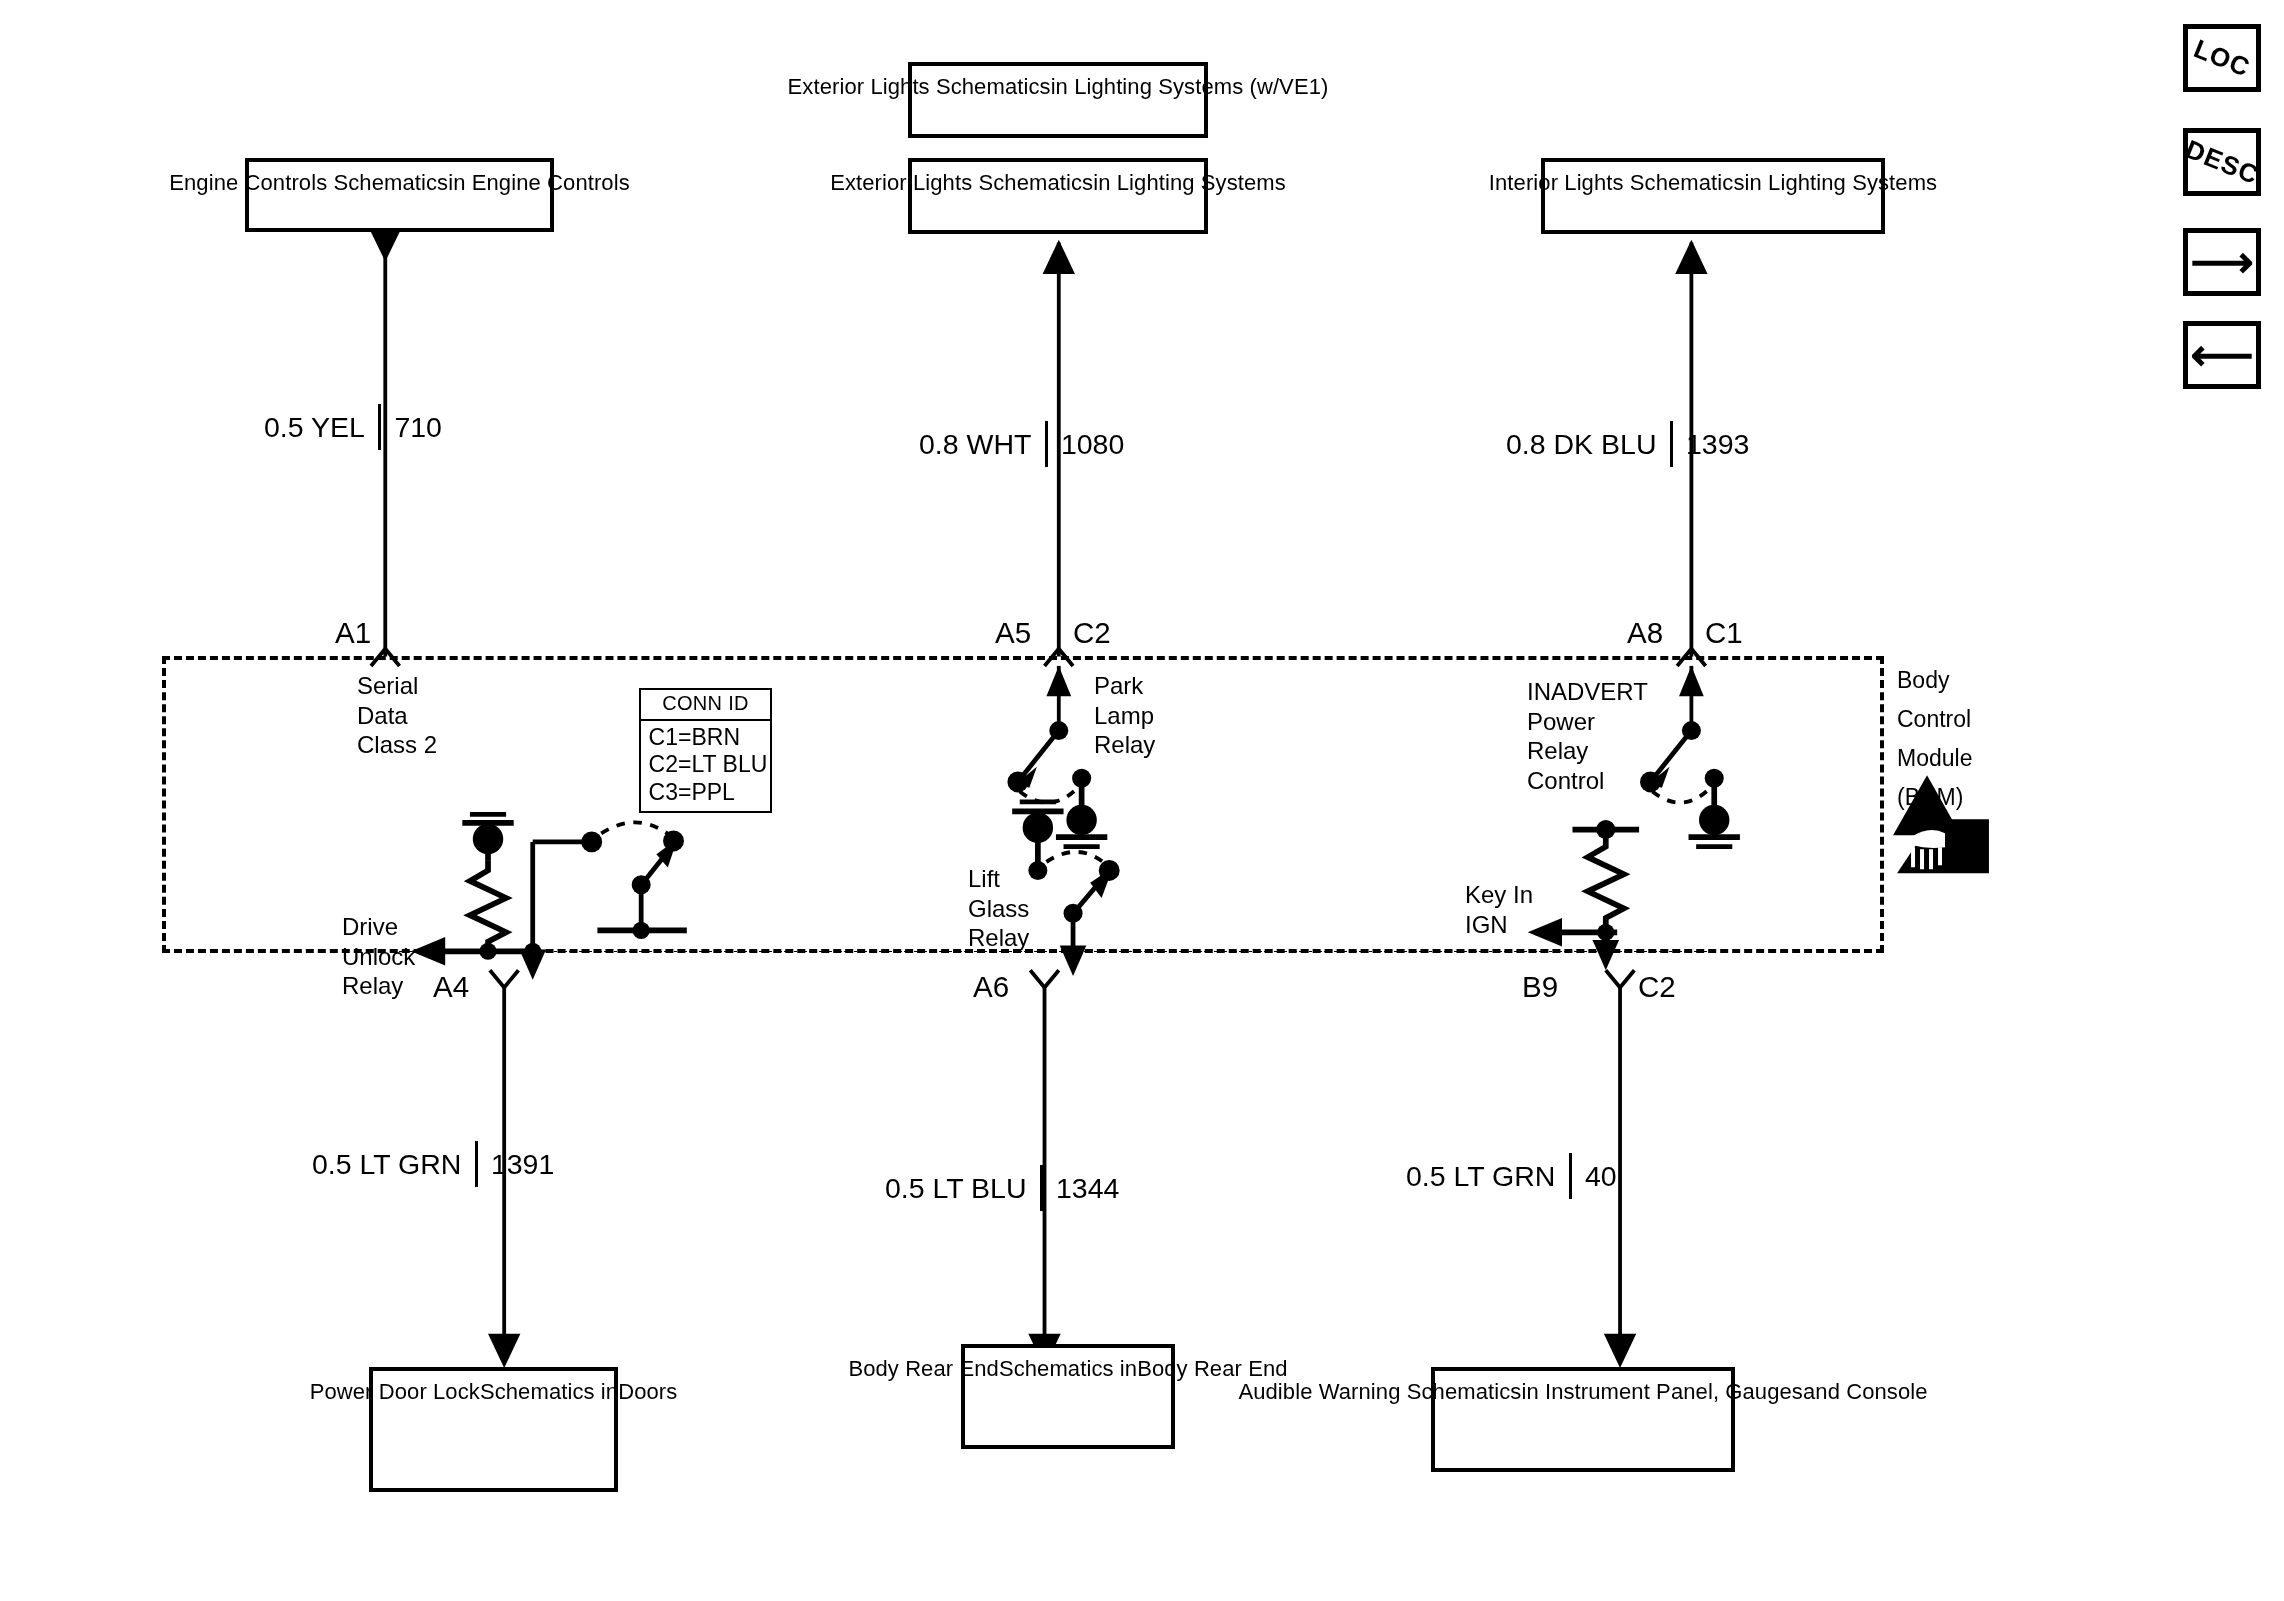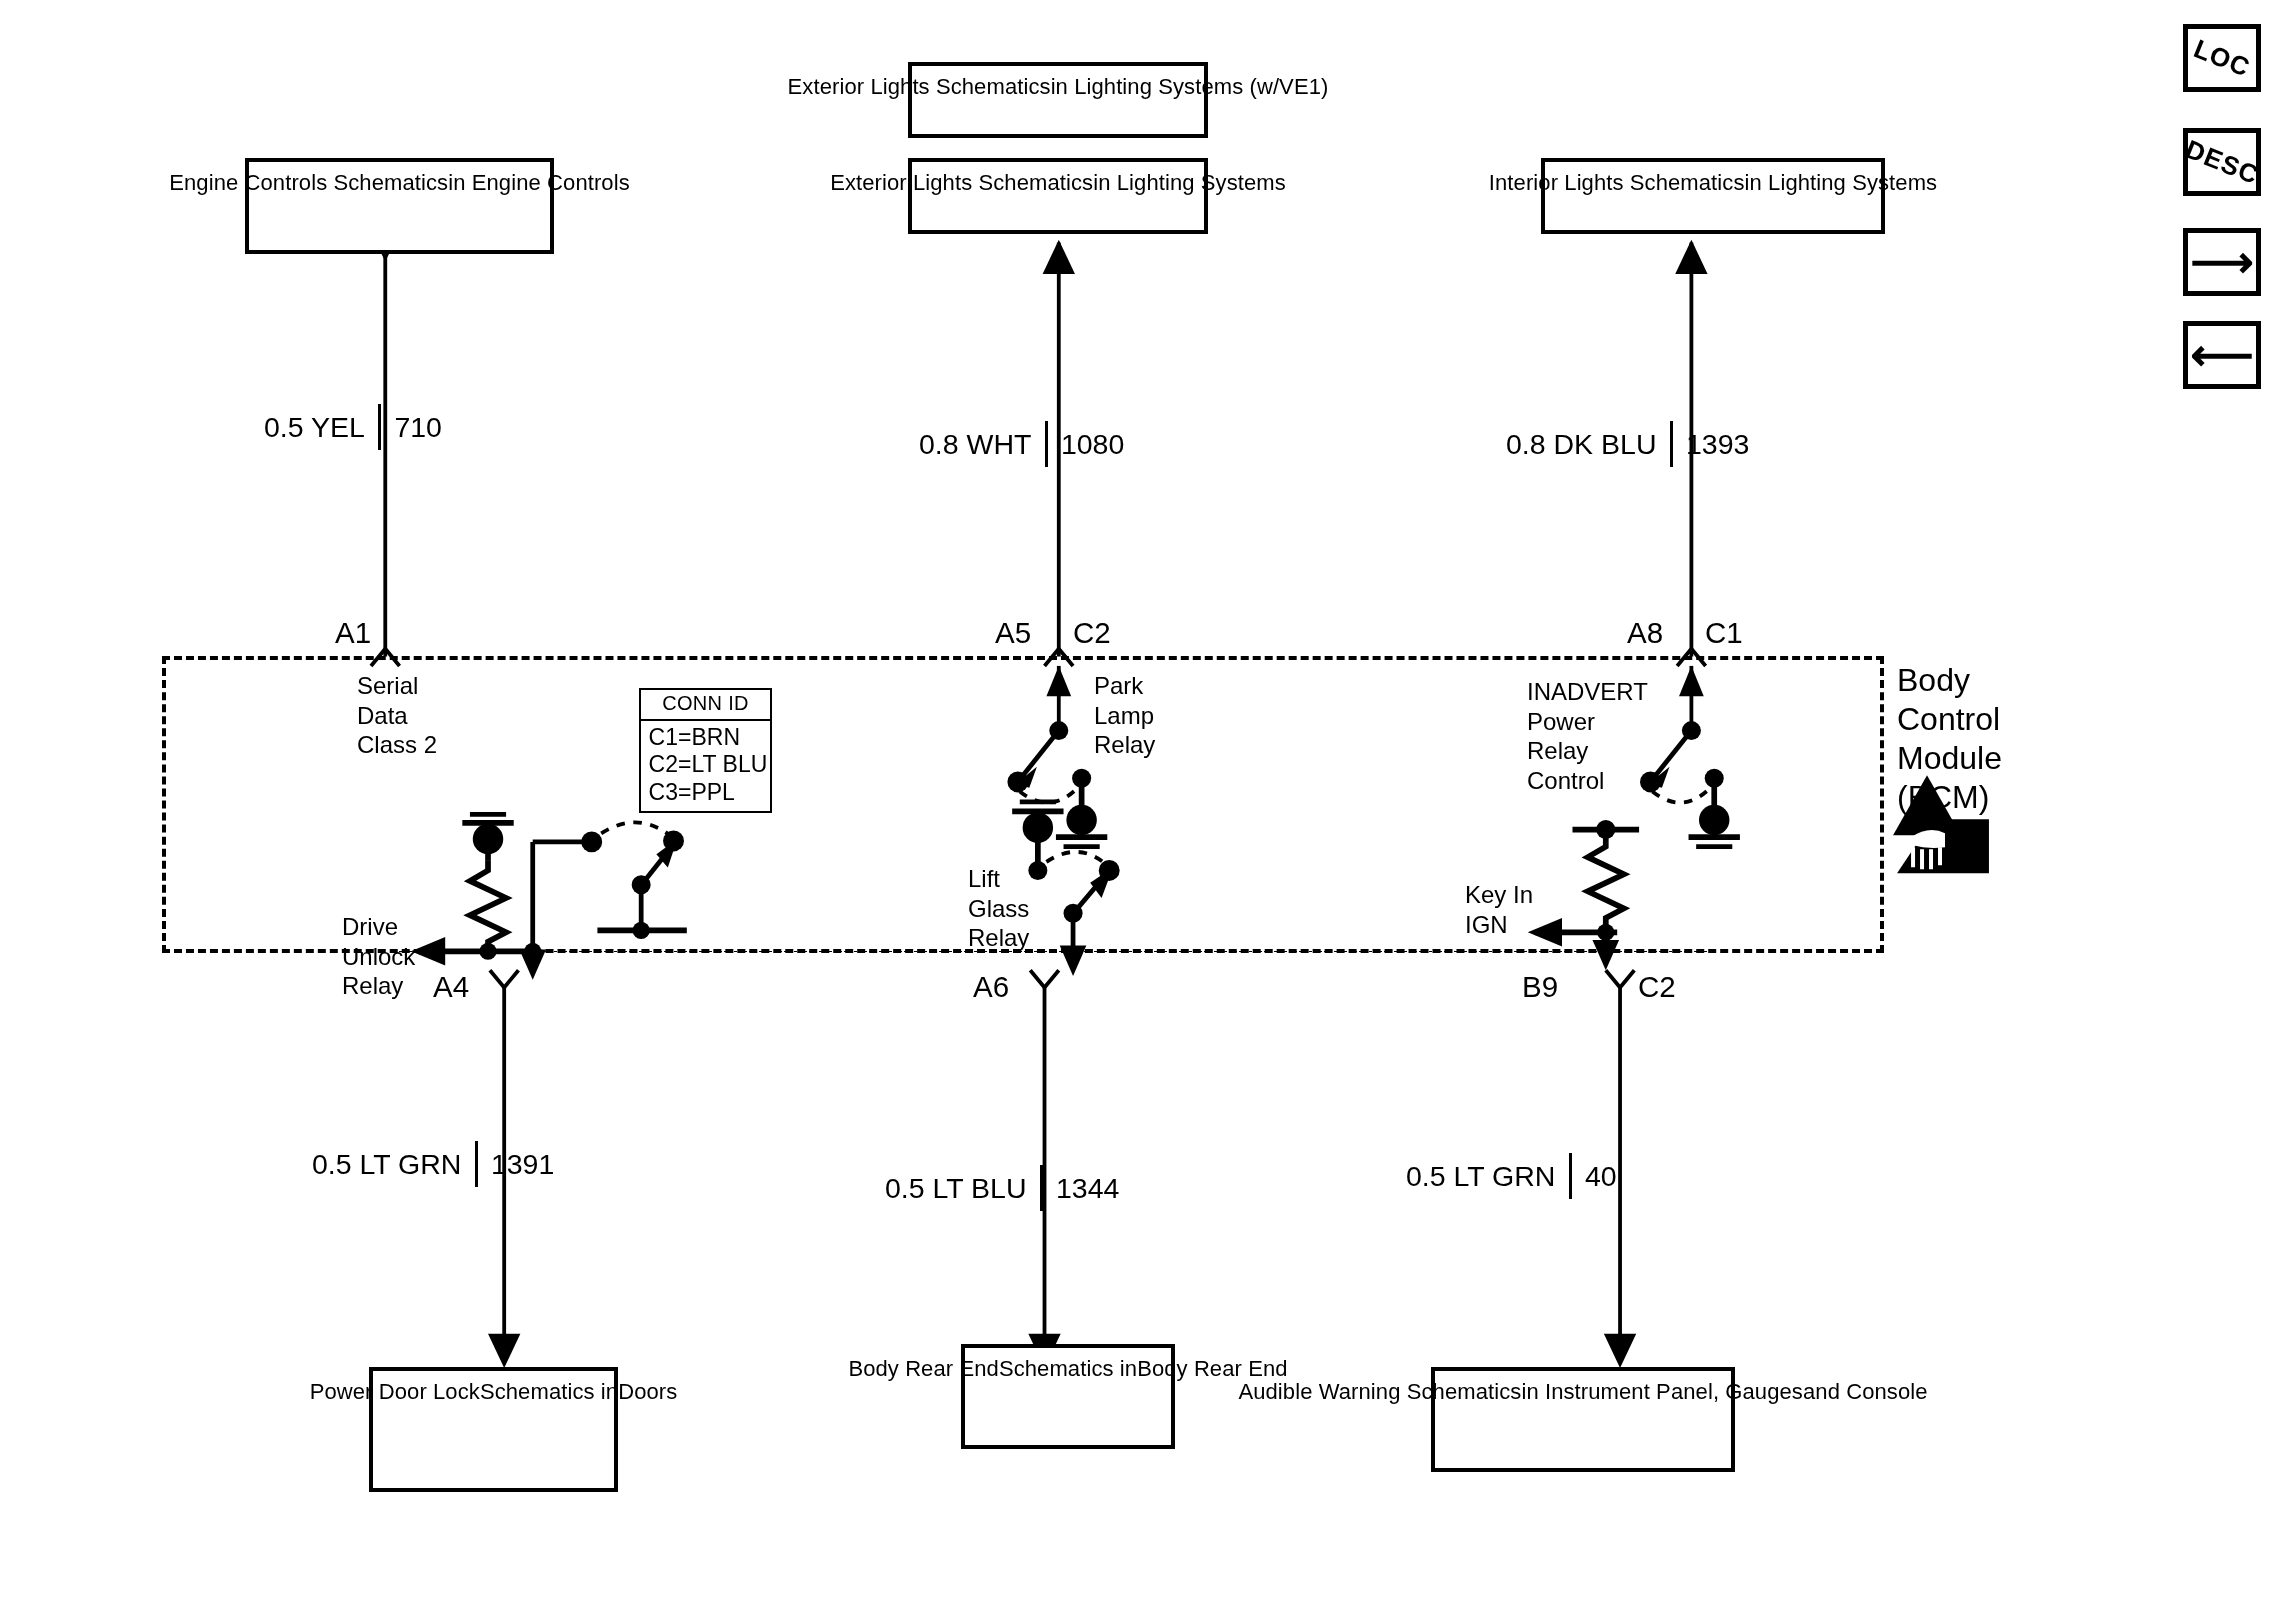--- a/index.html
+++ b/index.html
@@ -67,21 +67,21 @@
     box-sizing: border-box;
     background: transparent;
   }
   #bcm-inner-dash {
     position: absolute;
     border-top: 1.9px dashed #000;
     box-sizing: border-box;
   }
   #bcm-title {
     position: absolute;
-    font-size: 32px;
+    font-size: 23px;
     line-height: 39px;
     white-space: nowrap;
   }
 
   
   .complabel {
     position: absolute;
     font-size: 24px;
     line-height: 29.5px;
     white-space: nowrap;
@@ -247,21 +247,21 @@
     <polygon points="1703,1438 1686,1402 1720,1402" fill="#000"></polygon>
 
     <g transform="translate(1990,815) scale(1.05)">
       <polygon points="34,0 68,60 0,60" fill="#000"></polygon>
       <polygon points="40,44 96,44 96,98 4,98" fill="#000"></polygon>
       <path d="M18 62 Q36 50 52 58 L52 72 Q34 74 20 70 Z" fill="#fff"></path>
       <path d="M20 72 L20 92 M29 74 L29 94 M38 74 L38 94 M47 72 L47 90" stroke="#fff" stroke-width="4" fill="none"></path>
     </g>
   </svg>
 
-  <div class="refbox" id="ref-top-0" style="left:245px; top:158px; width:309px; height:96px;">
+  <div class="refbox" id="ref-top-0" style="left:245px; top:158px; width:309px; height:74px;">
     <div class="line">Engine Controls Schematics</div>
     <div class="line">in Engine Controls</div>
   </div>
 
   <div class="refbox" id="ref-top-1" style="left:908px; top:62px; width:300px; height:76px;">
     <div class="line">Exterior Lights Schematics</div>
     <div class="line">in Lighting Systems (w/VE1)</div>
   </div>
 
   <div class="refbox" id="ref-top-2" style="left:908px; top:158px; width:300px; height:76px;">

